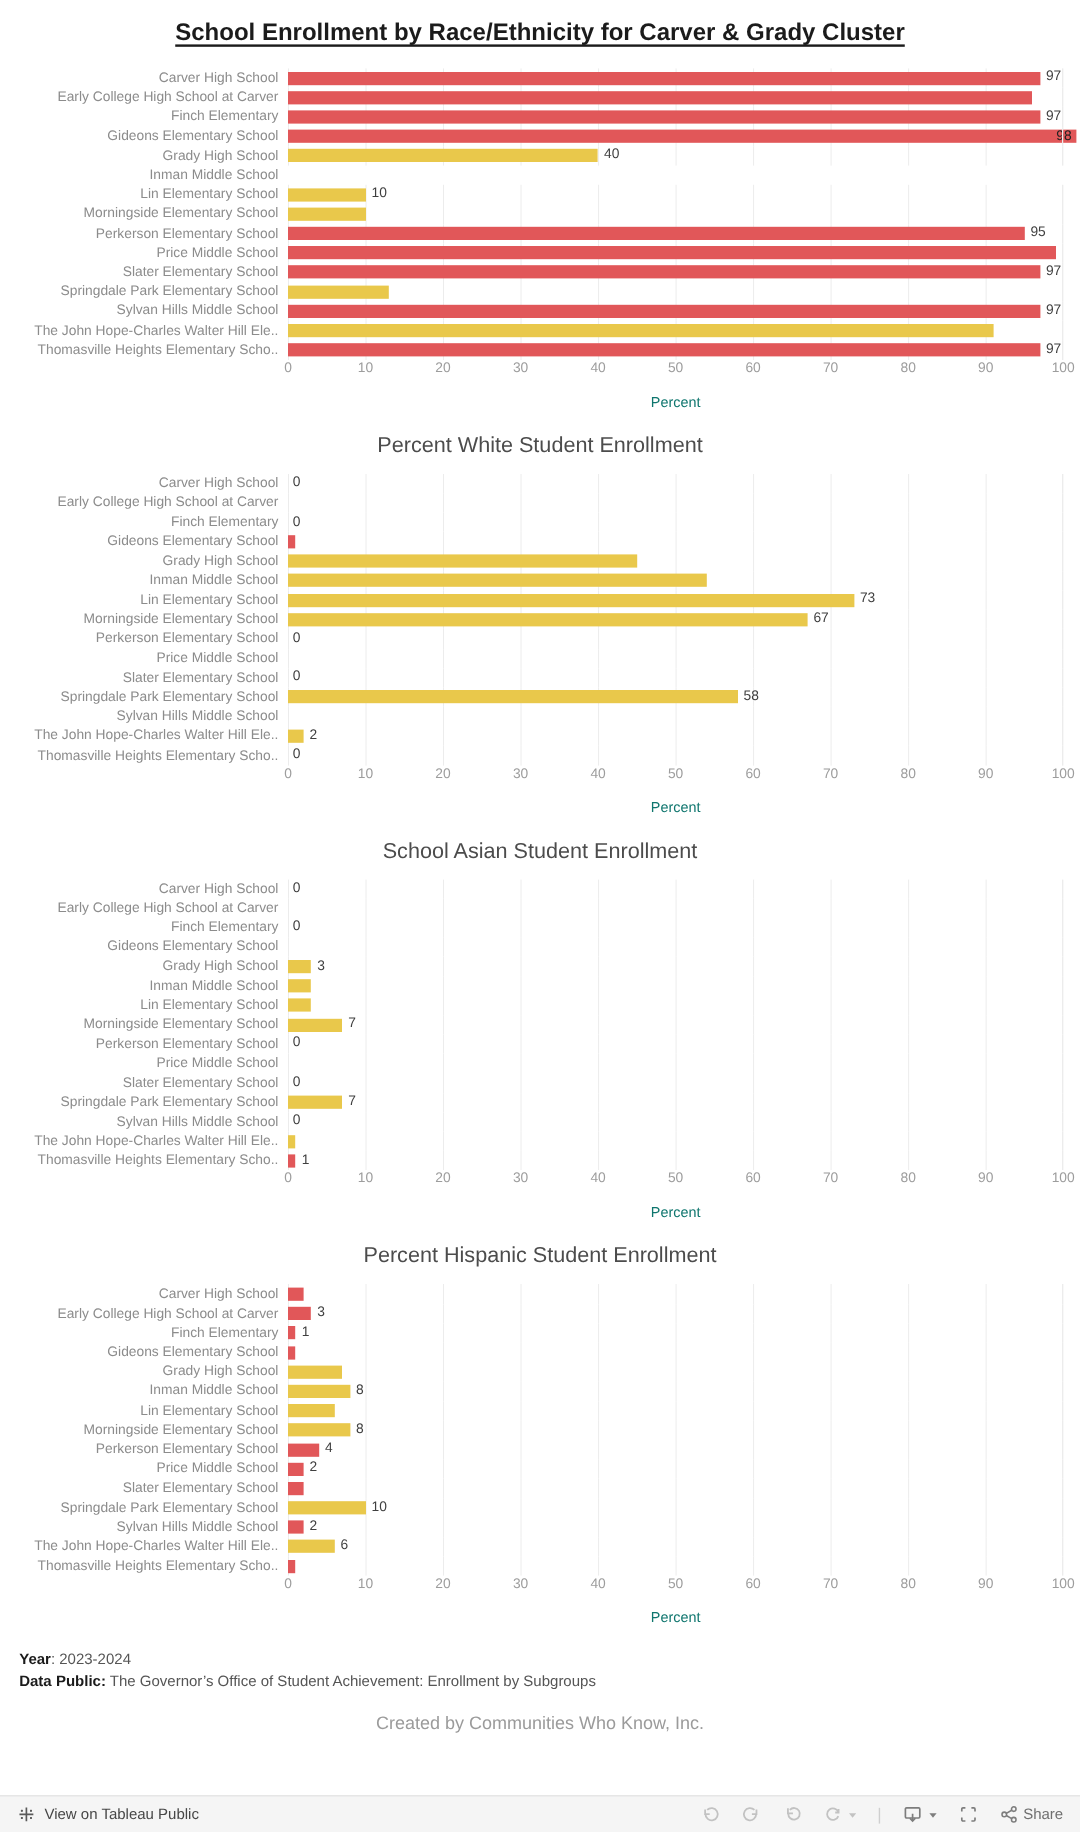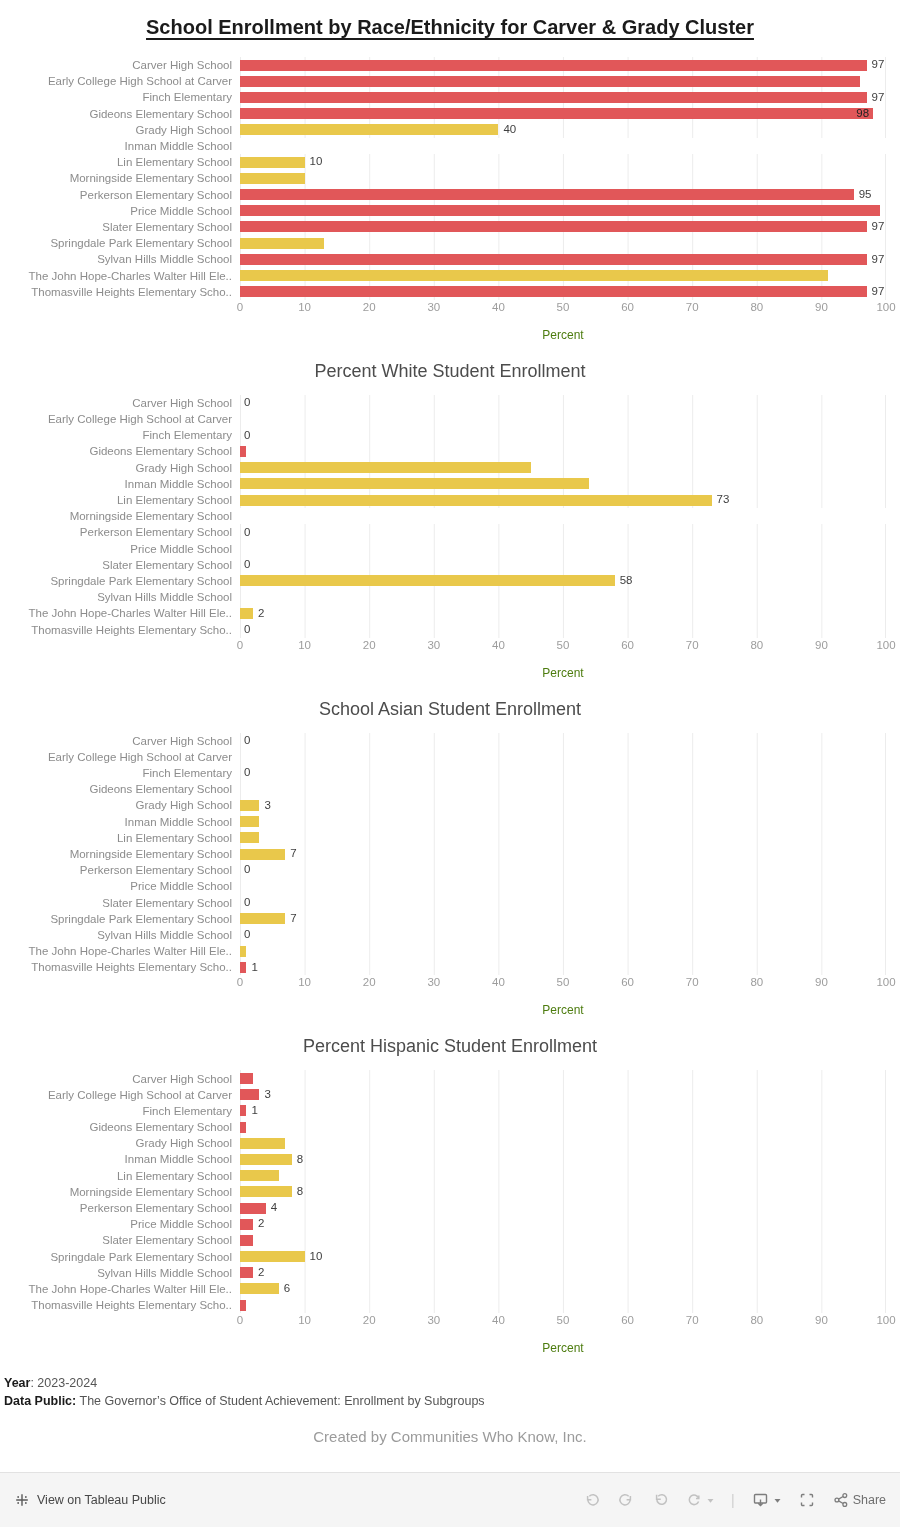--- a/index.html
+++ b/index.html
@@ -39,32 +39,32 @@
   .vlabel.zero{margin-left:4px;}
   .vlabel.inside{position:absolute;right:4px;top:50%;transform:translateY(-50%);margin:0;color:#222;}
   .ticks-row{height:17px;}
   .ticks{position:relative;}
   .tick{
     position:absolute;top:2px;transform:translateX(-50%);
     font-size:11.5px;color:#9d9d9d;line-height:1;
   }
   .xlabel-row{height:24px;margin-top:6px;}
   .xlabel-row .plot{justify-content:center;}
-  .xlabel{font-size:12px;color:#4d7c0f;}
-  .notes{margin:14px 0 0 4px;}
+  .xlabel{font-size:12px;color:#0f766e;}
+  .notes{margin:14px 0 0 16px;}
   .note{font-size:12.5px;color:#555;line-height:18px;}
   .note .b{font-weight:700;color:#1b1b1b;}
   .credit{
     margin-top:18px;text-align:center;
     font-size:15px;color:#9b9b9b;
   }
   .toolbar{
     margin-top:auto;height:30px;flex:0 0 auto;
     background:#f5f5f5;border-top:1px solid #e2e2e2;
-    display:flex;align-items:center;padding:12px 14px;
+    display:flex;align-items:center;padding:0 14px;
   }
   .tb-left{display:flex;align-items:center;gap:7px;cursor:pointer;}
   .tb-left span{font-size:12.5px;color:#474747;}
   .tb-right{margin-left:auto;display:flex;align-items:center;gap:16px;}
   .tb-btn{display:flex;align-items:center;gap:3px;cursor:pointer;}
   .tb-sep{color:#cfcfcf;font-size:14px;}
   .share-label{font-size:12.5px;color:#6f6f6f;}
   svg{display:block;}
 </style>
 </head>
@@ -90,21 +90,21 @@
       <div class="row">
         <div class="rlabel">Finch Elementary</div>
         <div class="plot">
           <div class="bar" style="width: 97%; background: rgb(225, 87, 89);"></div>
           <span class="vlabel">97</span>
         </div>
       </div>
       <div class="row">
         <div class="rlabel">Gideons Elementary School</div>
         <div class="plot">
-          <div class="bar" style="width: 98%; background: rgb(225, 87, 89);">
+          <div class="bar" style="width: 98%; background: rgb(225, 87, 89); padding-left: 24px;">
             <span class="vlabel inside">98</span>
           </div>
         </div>
       </div>
       <div class="row">
         <div class="rlabel">Grady High School</div>
         <div class="plot">
           <div class="bar" style="width: 40%; background: rgb(233, 200, 75);"></div>
           <span class="vlabel">40</span>
         </div>
@@ -232,20 +232,24 @@
       </div>
       <div class="row">
         <div class="rlabel">Lin Elementary School</div>
         <div class="plot">
           <div class="bar" style="width: 73%; background: rgb(233, 200, 75);"></div>
           <span class="vlabel">73</span>
         </div>
       </div>
       <div class="row">
         <div class="rlabel">Morningside Elementary School</div>
+        <div class="plot">
+          <div class="bar" style="width: 67%; background: rgb(233, 200, 75);"></div>
+          <span class="vlabel">67</span>
+        </div>
       </div>
       <div class="row">
         <div class="rlabel">Perkerson Elementary School</div>
         <div class="plot">
           <span class="vlabel zero">0</span>
         </div>
       </div>
       <div class="row">
         <div class="rlabel">Price Middle School</div>
         <div class="plot"></div>

